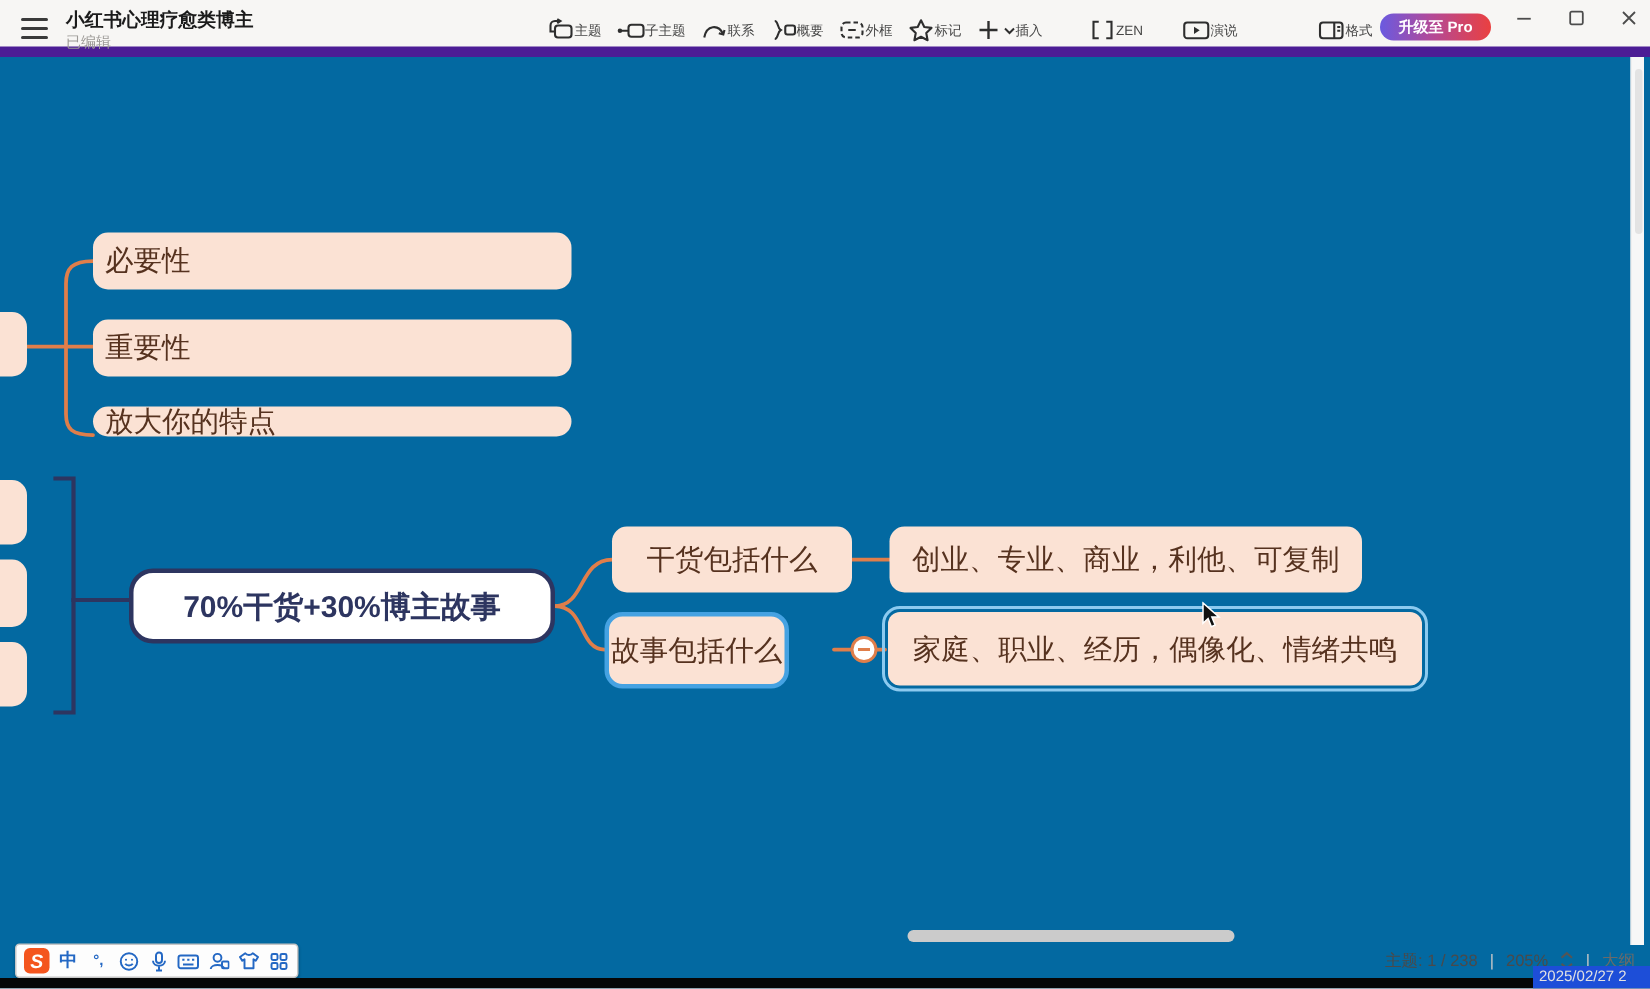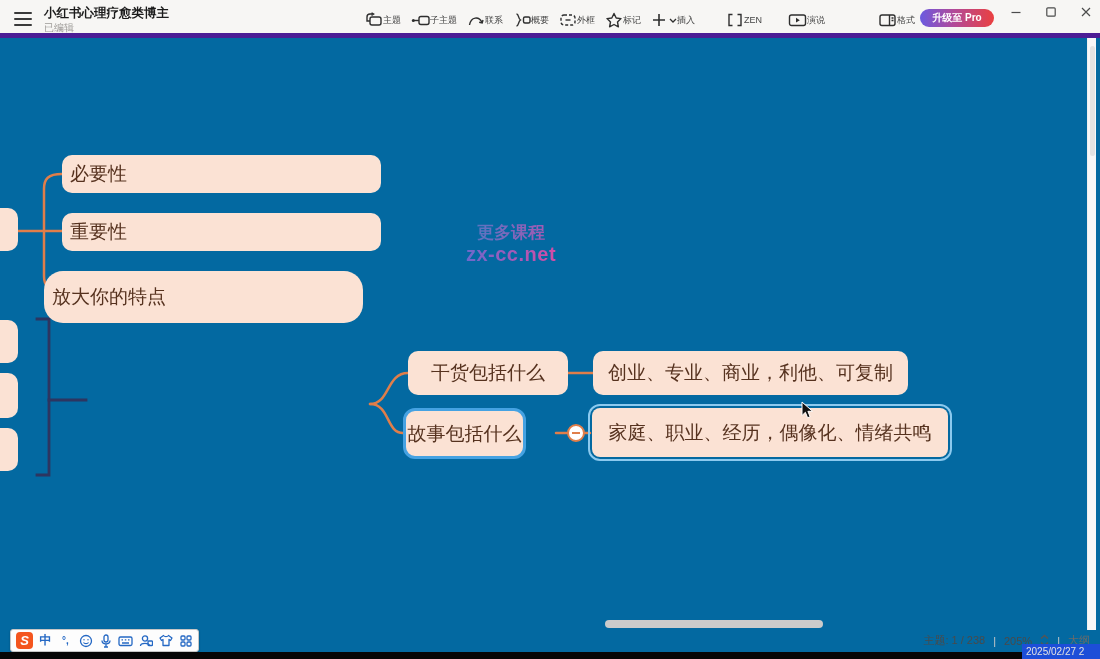--- a/index.html
+++ b/index.html
@@ -1,21 +1,21 @@
 <!DOCTYPE html>
 <html><head>
 <meta charset="utf-8">
 <style>
   * { margin:0; padding:0; box-sizing:border-box; }
   html,body { width:1100px; height:659px; }
   body { font-family:"Liberation Sans","DejaVu Sans",sans-serif; background:#fff; overflow:hidden; }
   #app { position:relative; width:1100px; height:659px; background:#fff; overflow:hidden; }
 
   
-  .topbar { position:absolute; left:0; top:0; width:1100px; height:38px; background:#f7f6f4; border-bottom:5px solid #4c1d95; z-index:30; }
+  .topbar { position:absolute; left:0; top:0; width:1100px; height:38px; background:#f7f6f4; border-bottom:7px solid #4c1d95; z-index:30; }
   .hamburger { position:absolute; left:14px; top:12px; width:18px; height:14px; display:flex; flex-direction:column; justify-content:space-between; cursor:pointer; }
   .hamburger span { display:block; height:2px; background:#3a3a3a; border-radius:1px; }
   .doc-title { position:absolute; left:44px; top:5px; font-size:12.5px; font-weight:bold; color:#1b1b1b; white-space:nowrap; }
   .doc-sub { position:absolute; left:44px; top:21px; font-size:10px; color:#9d9a97; }
   .tools-center { position:absolute; left:364px; top:4px; display:flex; gap:10px; }
   .tool { display:flex; flex-direction:row; align-items:center; justify-content:flex-start; min-width:30px; height:31px; cursor:pointer; }
   .tool .ticon { height:17px; display:flex; align-items:center; justify-content:center; color:#2e2e2e; }
   .tool .tlabel { font-size:9px; color:#454545; margin-top:1px; white-space:nowrap; }
   .tool svg { stroke:#2e2e2e; fill:none; stroke-width:1.4; }
   .tools-right { position:absolute; left:726px; top:4px; display:flex; gap:26px; }
@@ -229,35 +229,32 @@
       </g>
     </svg>
 
     <div class="stub" style="top:170px; height:43px;"></div>
     <div class="stub" style="top:282px; height:43px;"></div>
     <div class="stub" style="top:335px; height:45px;"></div>
     <div class="stub" style="top:390px; height:43px;"></div>
 
     <div class="node left-al" style="left:62px; top:117px; width:319px; height:38px;">必要性</div>
     <div class="node left-al" style="left:62px; top:175px; width:319px; height:38px;">重要性</div>
-    <div class="node left-al" style="left:44px; top:233px; width:319px; height:52px;border-radius:19px;">放大你的特点</div>
-
+    <div class="node left-al" style="left:62px; top:233px; width:319px; height:20px;">放大你的特点</div>
+
+    <div class="main-node">70%干货+30%博主故事</div>
 
     <div class="node center-al" style="left:408px; top:313px; width:160px; height:44px;">干货包括什么</div>
     <div class="node center-al" style="left:593px; top:313px; width:315px; height:44px;">创业、专业、商业，利他、可复制</div>
 
     <div class="node center-al sel-border" style="left:403px; top:370px; width:123px; height:51px;">故事包括什么</div>
     <div class="collapse-btn"></div>
     <div class="sel-outline"></div>
     <div class="node center-al" style="left:592px; top:370px; width:356px; height:49px; border-radius:8px;text-align:center;">家庭、职业、经历，偶像化、情绪共鸣</div>
 
-    <div class="watermark">
-      <div class="wm1">更多课程</div>
-      <div class="wm2">zx-cc.net</div>
-    </div>
   </div>
 
   <div class="vscroll-track">
     <div class="vscroll-thumb"></div>
   </div>
   <div class="hscroll-thumb"></div>
 
   <div class="statusbar">
     <span>主题: 1 / 238</span>
     <span class="sdiv">|</span>

